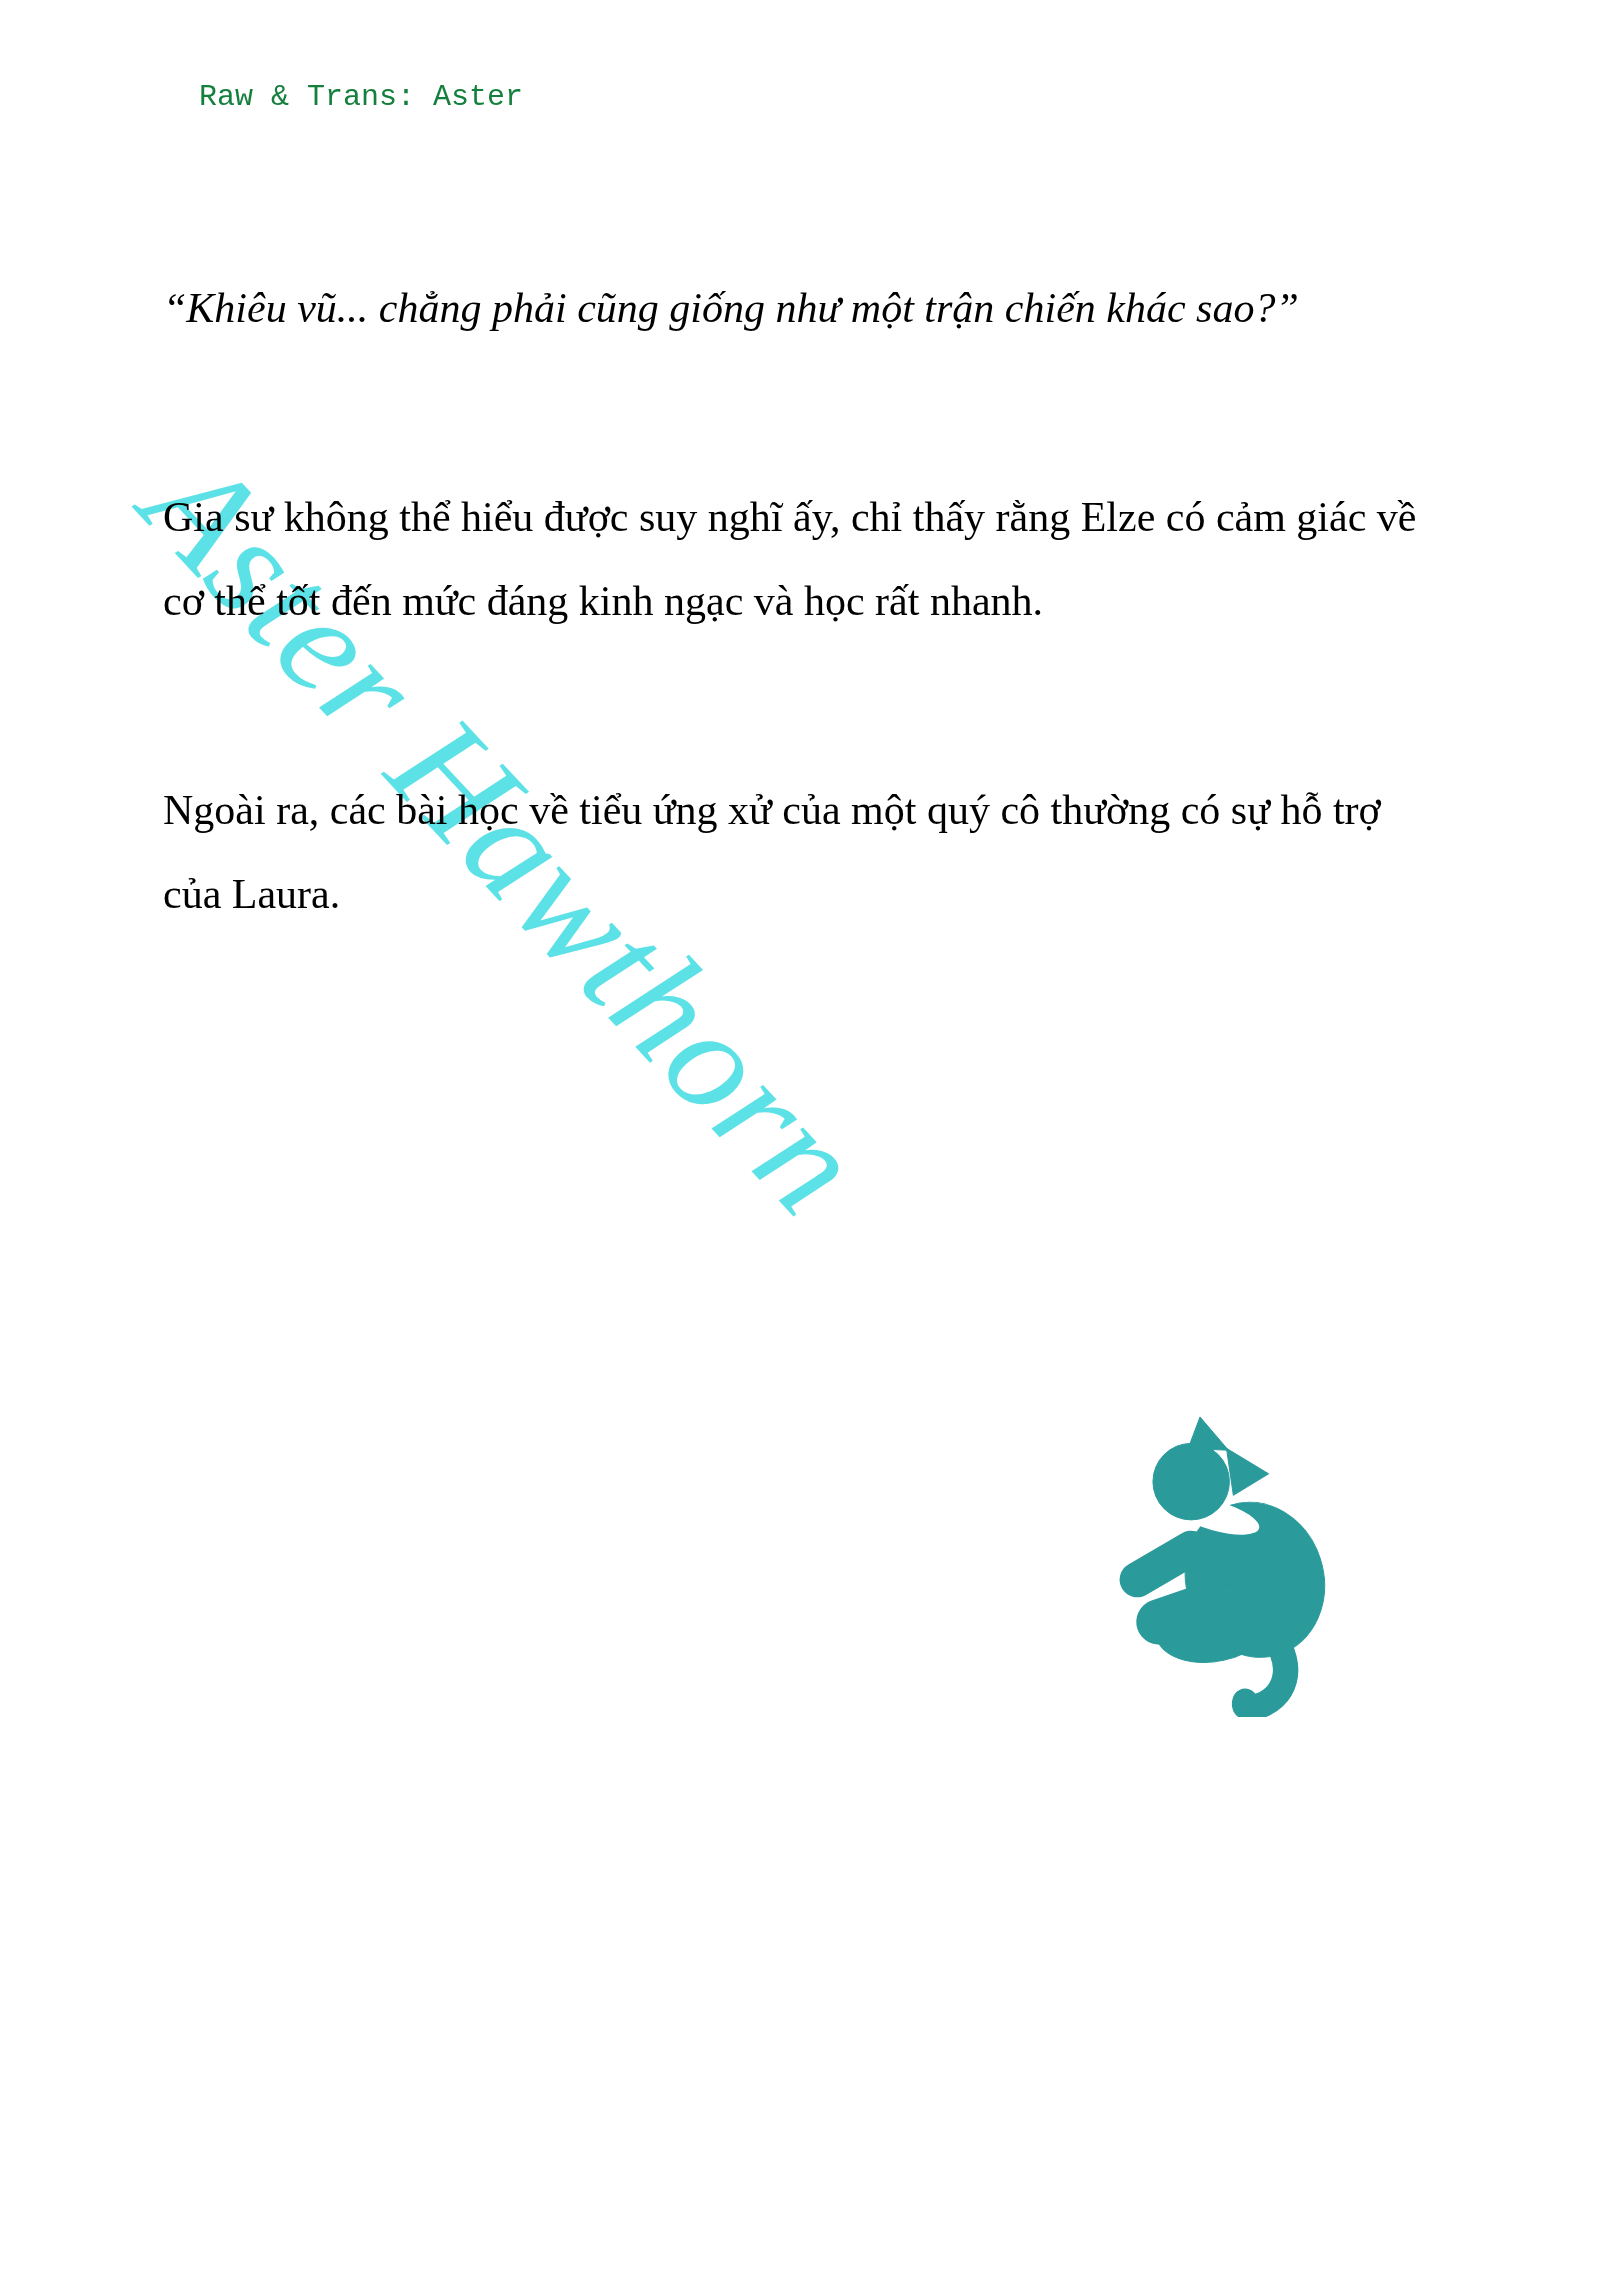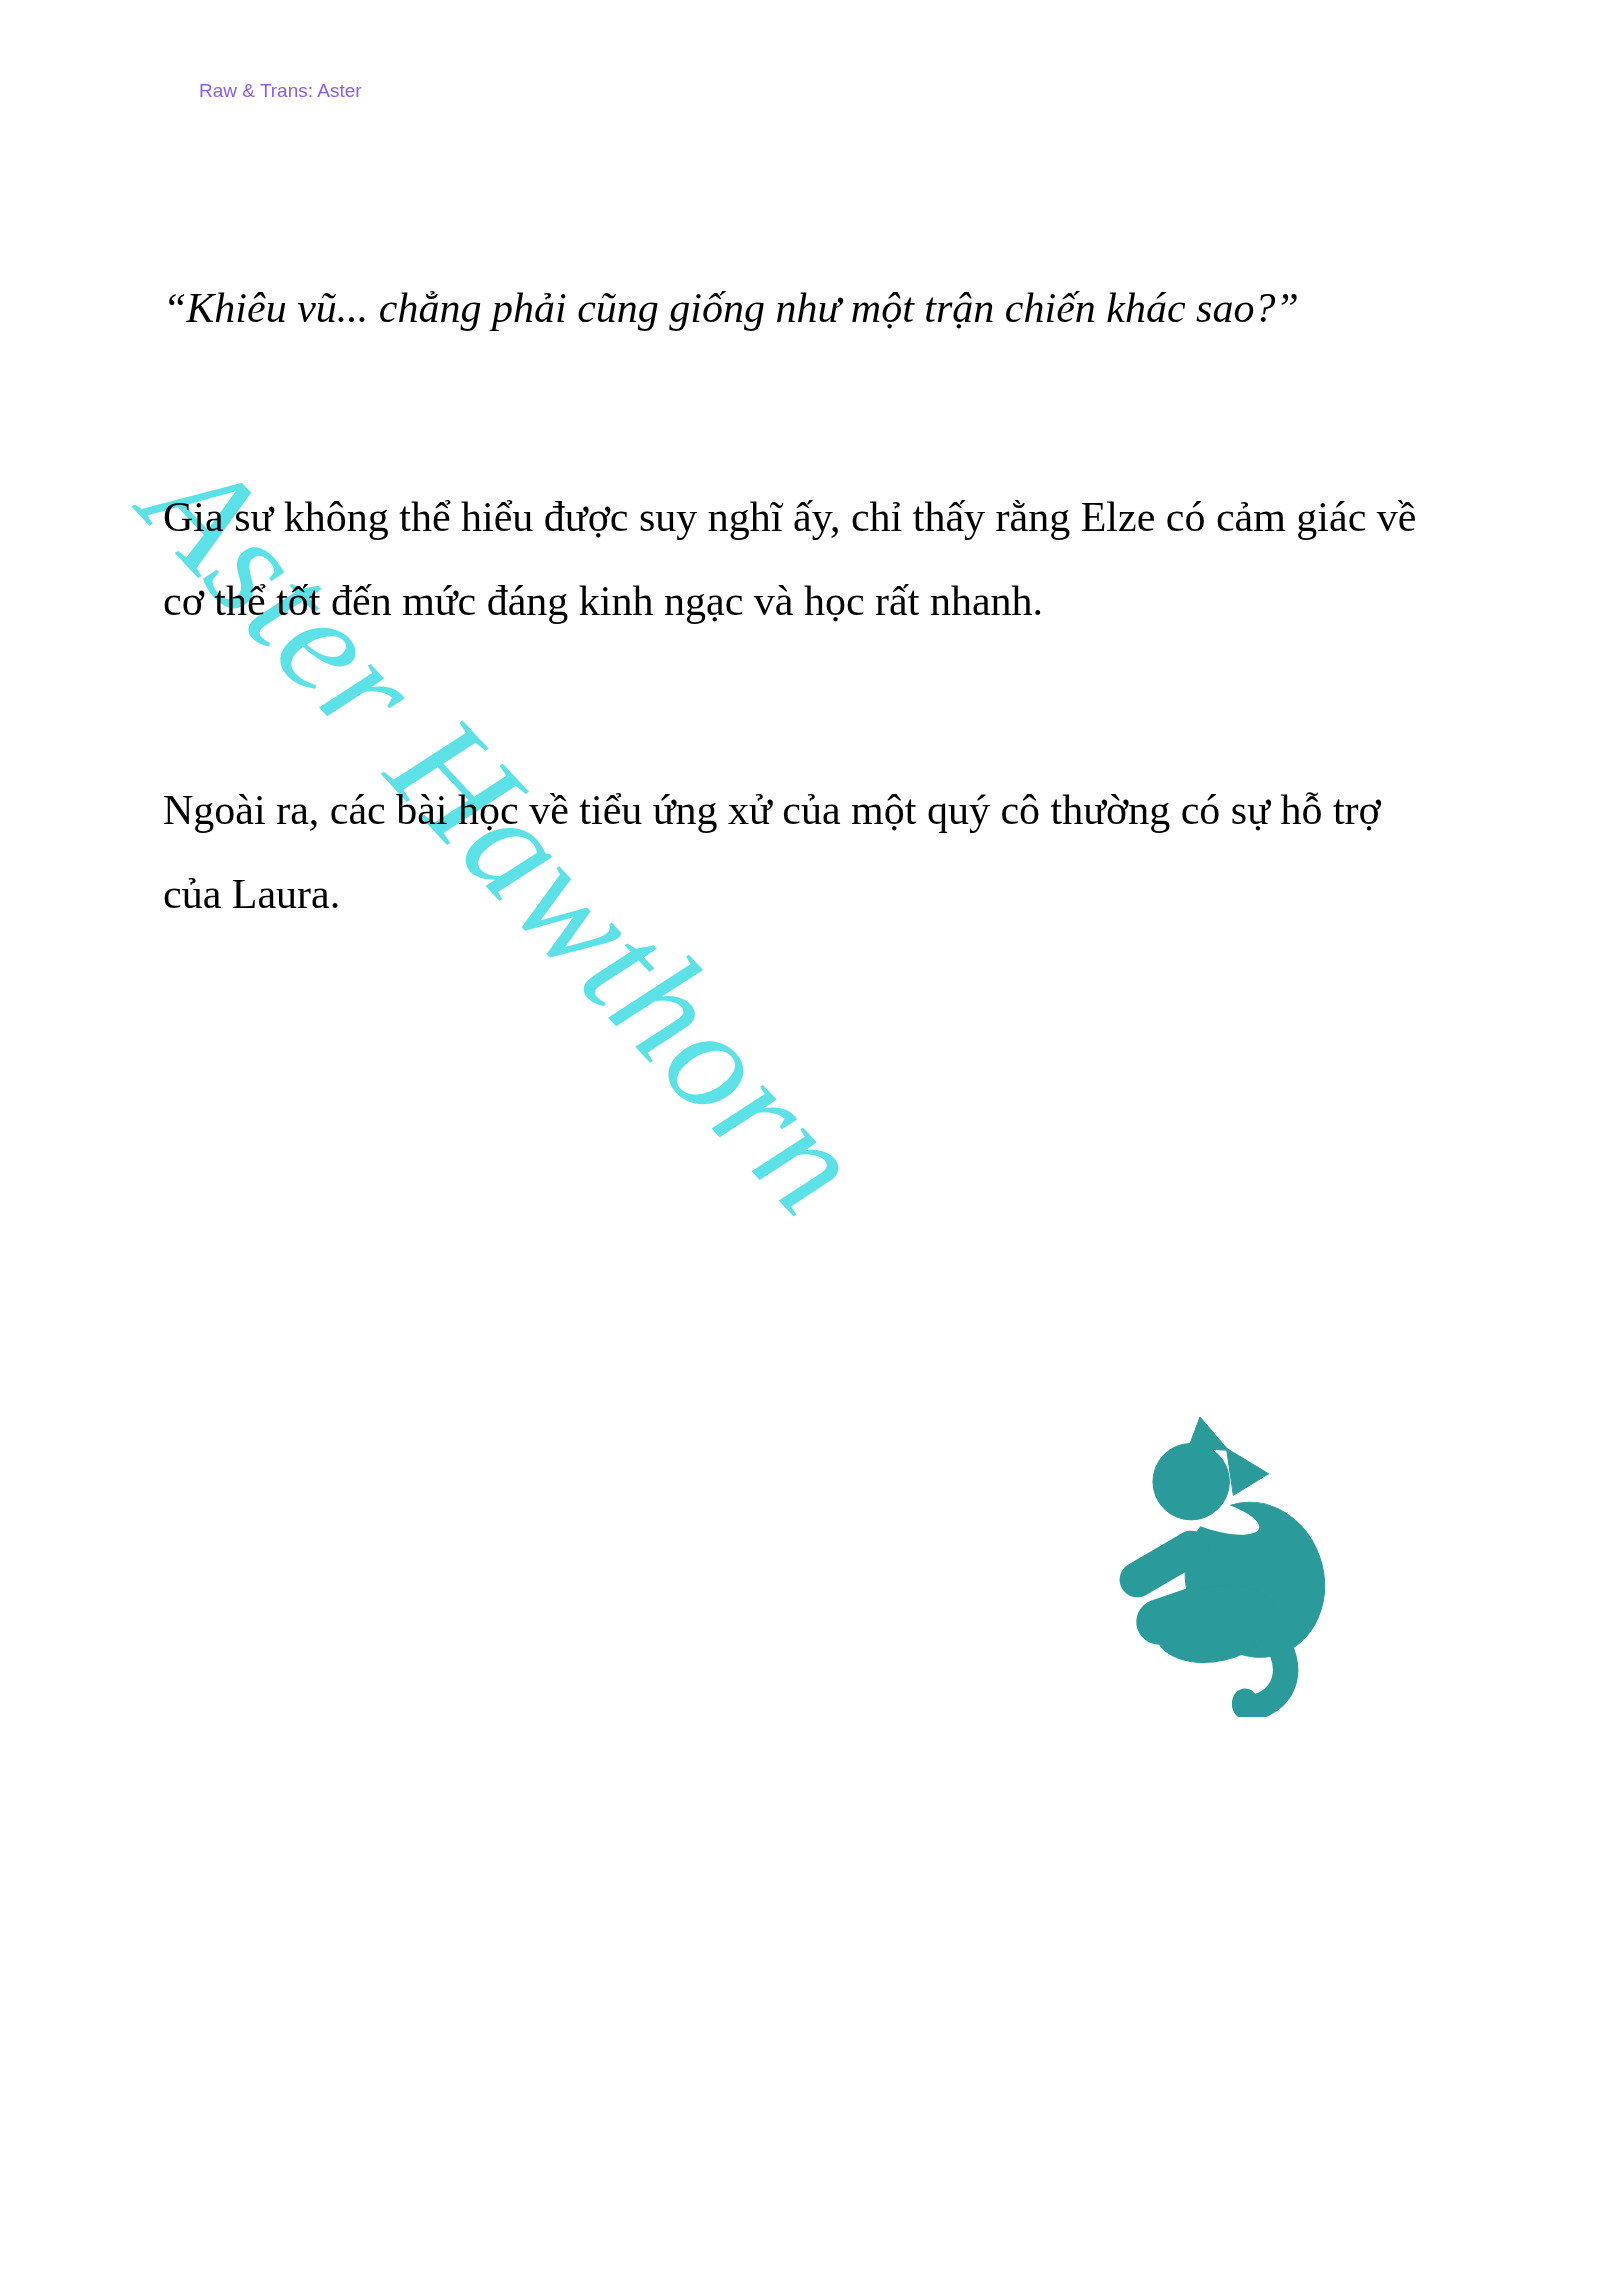--- a/index.html
+++ b/index.html
@@ -12,23 +12,23 @@
     width: 1621px;
     height: 2293px;
     overflow: hidden;
     font-family: "Liberation Serif", serif;
     color: #000000;
   }
   .page-header {
     position: absolute;
     left: 199px;
     top: 80px;
-    font-family: Liberation Sans, sans-serif;
-    font-size: 19px;
-    color: #8b5cf6;
+    font-family: Liberation Mono, monospace;
+    font-size: 30px;
+    color: #15803d;
     z-index: 3;
   }
   .watermark {
     position: absolute;
     left: 235px;
     top: 421px;
     font-family: "Liberation Serif", serif;
     font-style: italic;
     font-size: 147px;
     letter-spacing: 2px;

